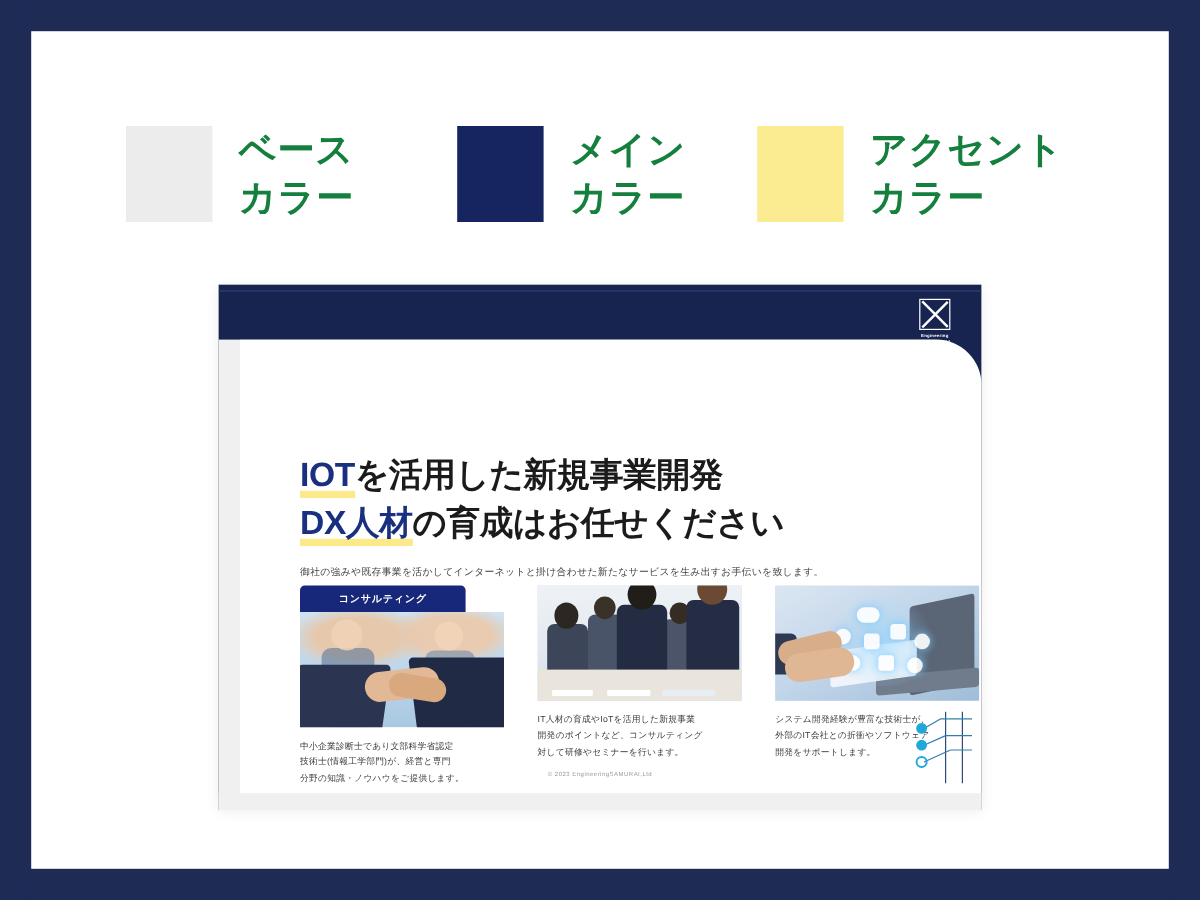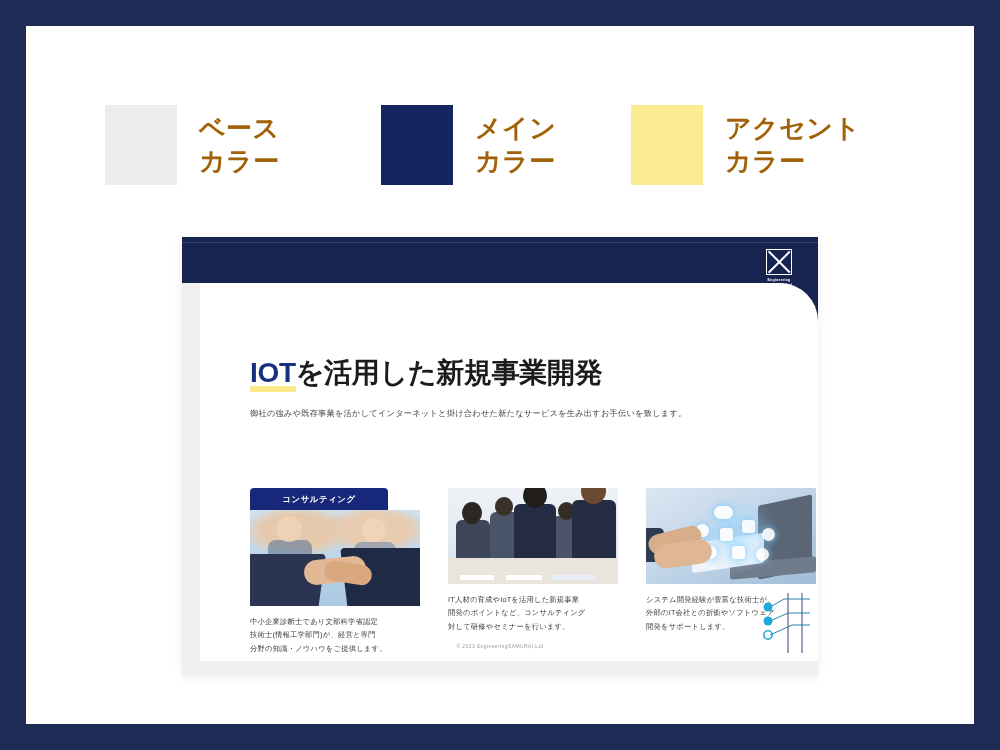--- a/index.html
+++ b/index.html
@@ -20,22 +20,22 @@
 
   
   .palette{position:absolute;left:105px;top:105px;width:790px;height:80px;display:flex;}
   .pal-group{display:flex;align-items:center;}
   .pal-group.g1{width:276px;}
   .pal-group.g2{width:250px;}
   .pal-group.g3{width:264px;font-family:Liberation Serif, serif;}
   .swatch{width:72px;height:80px;flex:0 0 auto;}
   .pal-label{
     margin-left:22px;
-    color:#a16207;
-    font-size:26px;
+    color:#15803d;
+    font-size:31px;
     font-weight:bold;
     line-height:1.28;
     letter-spacing:0.5px;
     white-space:pre-line;
   }
 
   
   .mockup{
     position:absolute;left:182px;top:237px;width:636px;height:438px;
     background:#f0f0f0;
@@ -57,21 +57,21 @@
   
   .mk-logo{position:absolute;right:18px;top:12px;width:42px;text-align:center;}
   .logo-box{width:26px;height:26px;border:1.6px solid #ffffff;margin:0 auto;position:relative;box-sizing:border-box;}
   .logo-box:before,.logo-box:after{content:"";position:absolute;left:50%;top:50%;width:1.5px;height:30px;background:#ffffff;}
   .logo-box:before{transform:translate(-50%,-50%) rotate(45deg);}
   .logo-box:after{transform:translate(-50%,-50%) rotate(-45deg);}
   .logo-text{color:#ffffff;font-size:3.6px;line-height:1.45;margin-top:3px;font-weight:bold;letter-spacing:.2px;white-space:pre-line;}
 
   
   .mk-inner{position:absolute;left:50px;top:70px;width:540px;}
-  .headline{font-size:28px;font-weight:bold;color:#1b1b1b;line-height:1.42;letter-spacing:-0.3px;}
+  .headline{font-size:28px;font-weight:bold;color:#1b1b1b;line-height:1.42;letter-spacing:-0.3px;margin-top:23px;}
   .hl-accent{color:#18307f;position:relative;display:inline-block;}
   .hl-accent:after{content:"";position:absolute;left:0;right:0;bottom:1px;height:6px;background:#fbe98a;z-index:-1;}
   .headline-row{position:relative;z-index:1;white-space:nowrap;}
   .subline{margin-top:14px;font-size:8.2px;color:#444444;letter-spacing:.25px;line-height:1.6;}
 
   
   .cards{position:absolute;left:50px;top:205px;width:534px;display:flex;justify-content:space-between;}
   .card{width:138px;}
   .card-head{
     background:#17287a;color:#ffffff;
@@ -185,20 +185,21 @@
       <div class="logo-text">Engineering
 SAMURAI.Ltd</div>
     </div>
 
     <div class="mk-leftstrip"></div>
     <div class="mk-panel">
 
       <div class="mk-inner">
         <div class="headline">
           <div class="headline-row"><span class="hl-accent">IOT</span><span>を活用した新規事業開発</span></div>
+          <div class="headline-row"><span class="hl-accent">DX人材</span><span>の育成はお任せください</span></div>
         </div>
         <div class="subline">御社の強みや既存事業を活かしてインターネットと掛け合わせた新たなサービスを生み出すお手伝いを致します。</div>
       </div>
 
       <div class="cards">
 
         <div class="card">
           <div class="card-head">コンサルティング</div>
           <div class="card-img">
             <div class="ph1">

